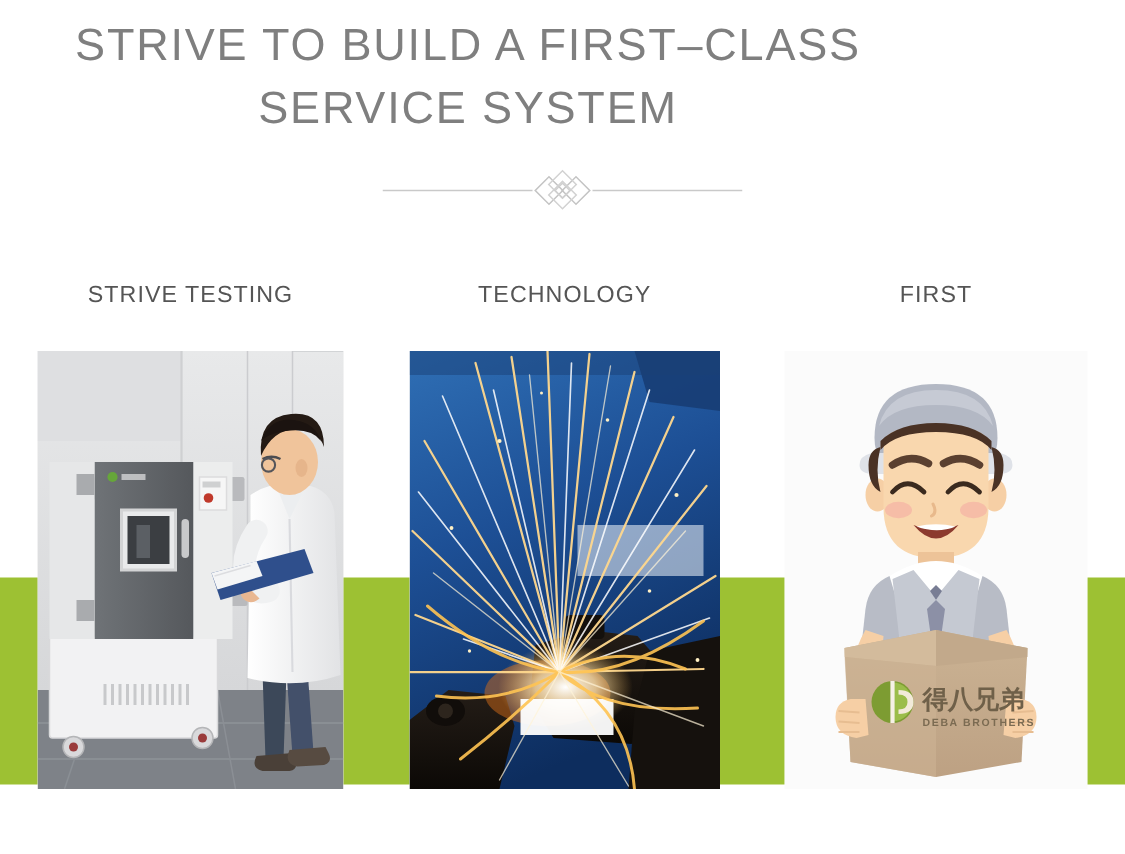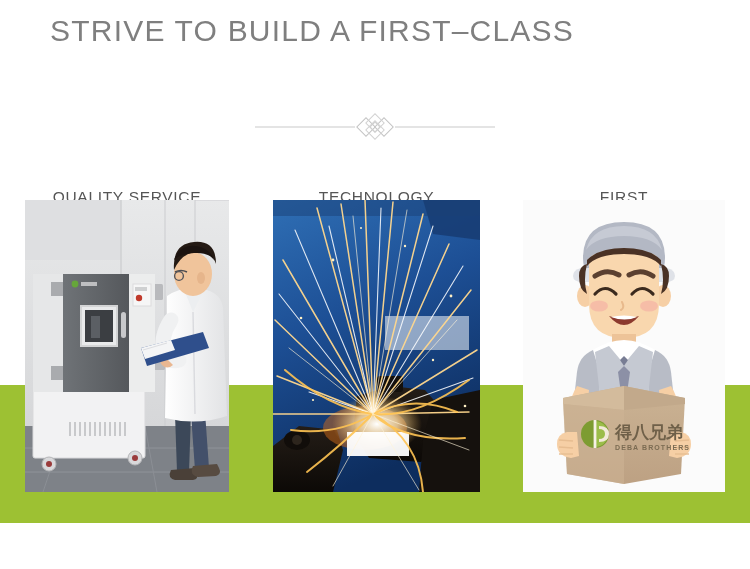--- a/index.html
+++ b/index.html
@@ -61,21 +61,21 @@
     width: 100%;
     text-align: center;
     font-size: 15.5px;
     letter-spacing: 0.7px;
     color: #555555;
     font-weight: 400;
     white-space: nowrap;
   }
   .card-photo {
     position: absolute;
-    top: 12px;
+    top: 46px;
     left: 0;
     overflow: hidden;
     background: #e9e9ea;
   }
   .card-photo svg { display: block; }
 
   
   #card-quality   { left: 25px;  top: 188px; width: 204px; }
   #card-quality   .card-photo { width: 204px; height: 292px; }
 
@@ -83,38 +83,39 @@
   #card-technology .card-photo { width: 207px; height: 292px; }
 
   #card-serve     { left: 523px; top: 188px; width: 202px; }
   #card-serve     .card-photo { width: 202px; height: 292px; background:#fbfbfb; }
 </style>
 </head>
 <body>
 
 <div class="heading">
   <div class="heading-line">STRIVE TO BUILD A FIRST–CLASS</div>
+  <div class="heading-line">SERVICE SYSTEM</div>
 </div>
 
 <div class="divider">
   <svg width="240" height="30" viewBox="0 0 240 30">
     <line x1="0" y1="15" x2="100" y2="15" stroke="#c9c9c9" stroke-width="1"></line>
     <line x1="140" y1="15" x2="240" y2="15" stroke="#c9c9c9" stroke-width="1"></line>
     <rect x="104.5" y="8.5" width="13" height="13" transform="rotate(45 111 15)" fill="none" stroke="#c4c4c4" stroke-width="1"></rect>
     <rect x="122.5" y="8.5" width="13" height="13" transform="rotate(45 129 15)" fill="none" stroke="#c4c4c4" stroke-width="1"></rect>
     <rect x="113.5" y="4.5" width="13" height="13" transform="rotate(45 120 11)" fill="none" stroke="#d2d2d2" stroke-width="1"></rect>
     <rect x="113.5" y="11.5" width="13" height="13" transform="rotate(45 120 18)" fill="none" stroke="#d2d2d2" stroke-width="1"></rect>
     <rect x="116.5" y="11.5" width="7" height="7" transform="rotate(45 120 15)" fill="none" stroke="#cfcfcf" stroke-width="1"></rect>
   </svg>
 </div>
 
 <div class="green-band"></div>
 
 <div class="card" id="card-quality">
-  <div class="card-label">QUALITY SERVICE</div>
+  <div class="card-label">STRIVE TESTING</div>
   <div class="card-photo">
     <svg width="204" height="292" viewBox="0 0 204 292" preserveAspectRatio="xMidYMid slice">
       <defs>
         <linearGradient id="wallg" x1="0" y1="0" x2="0" y2="1">
           <stop offset="0" stop-color="#e8e9ea"></stop>
             <stop offset="1" stop-color="#d6d7d9"></stop>
         </linearGradient>
         <linearGradient id="chamberg" x1="0" y1="0" x2="1" y2="0">
           <stop offset="0" stop-color="#6f7377"></stop>
             <stop offset="1" stop-color="#55585c"></stop>

